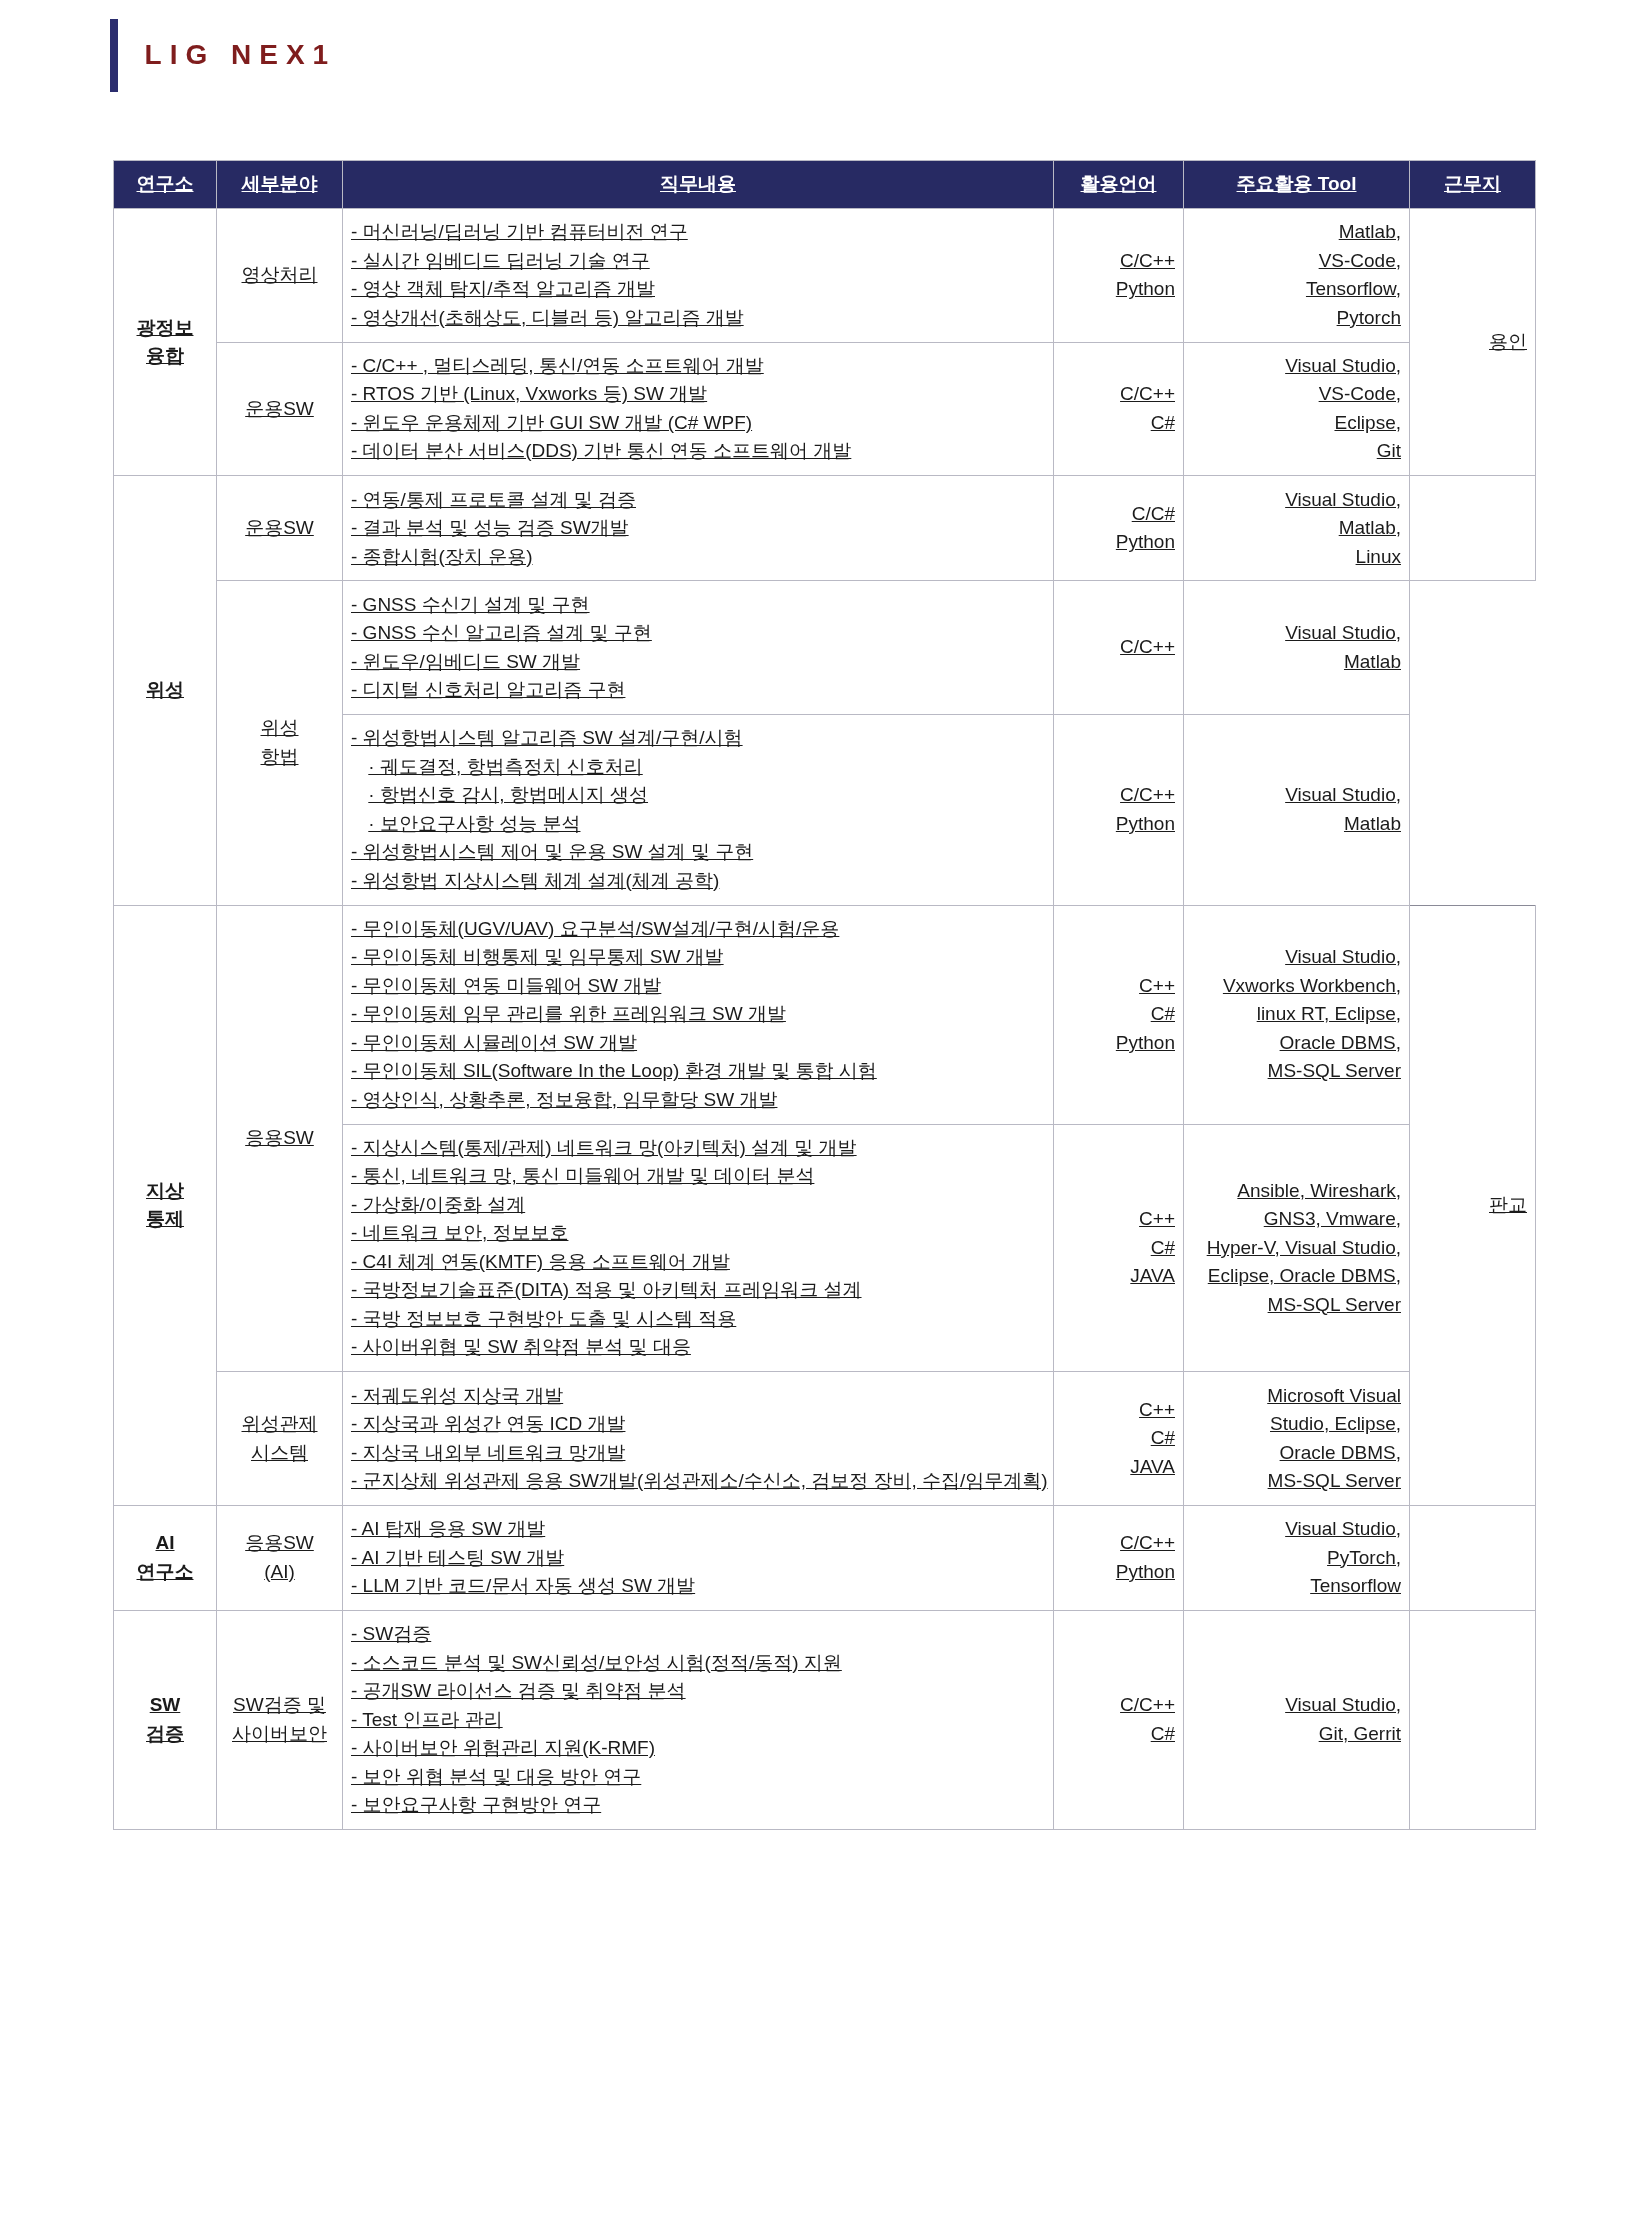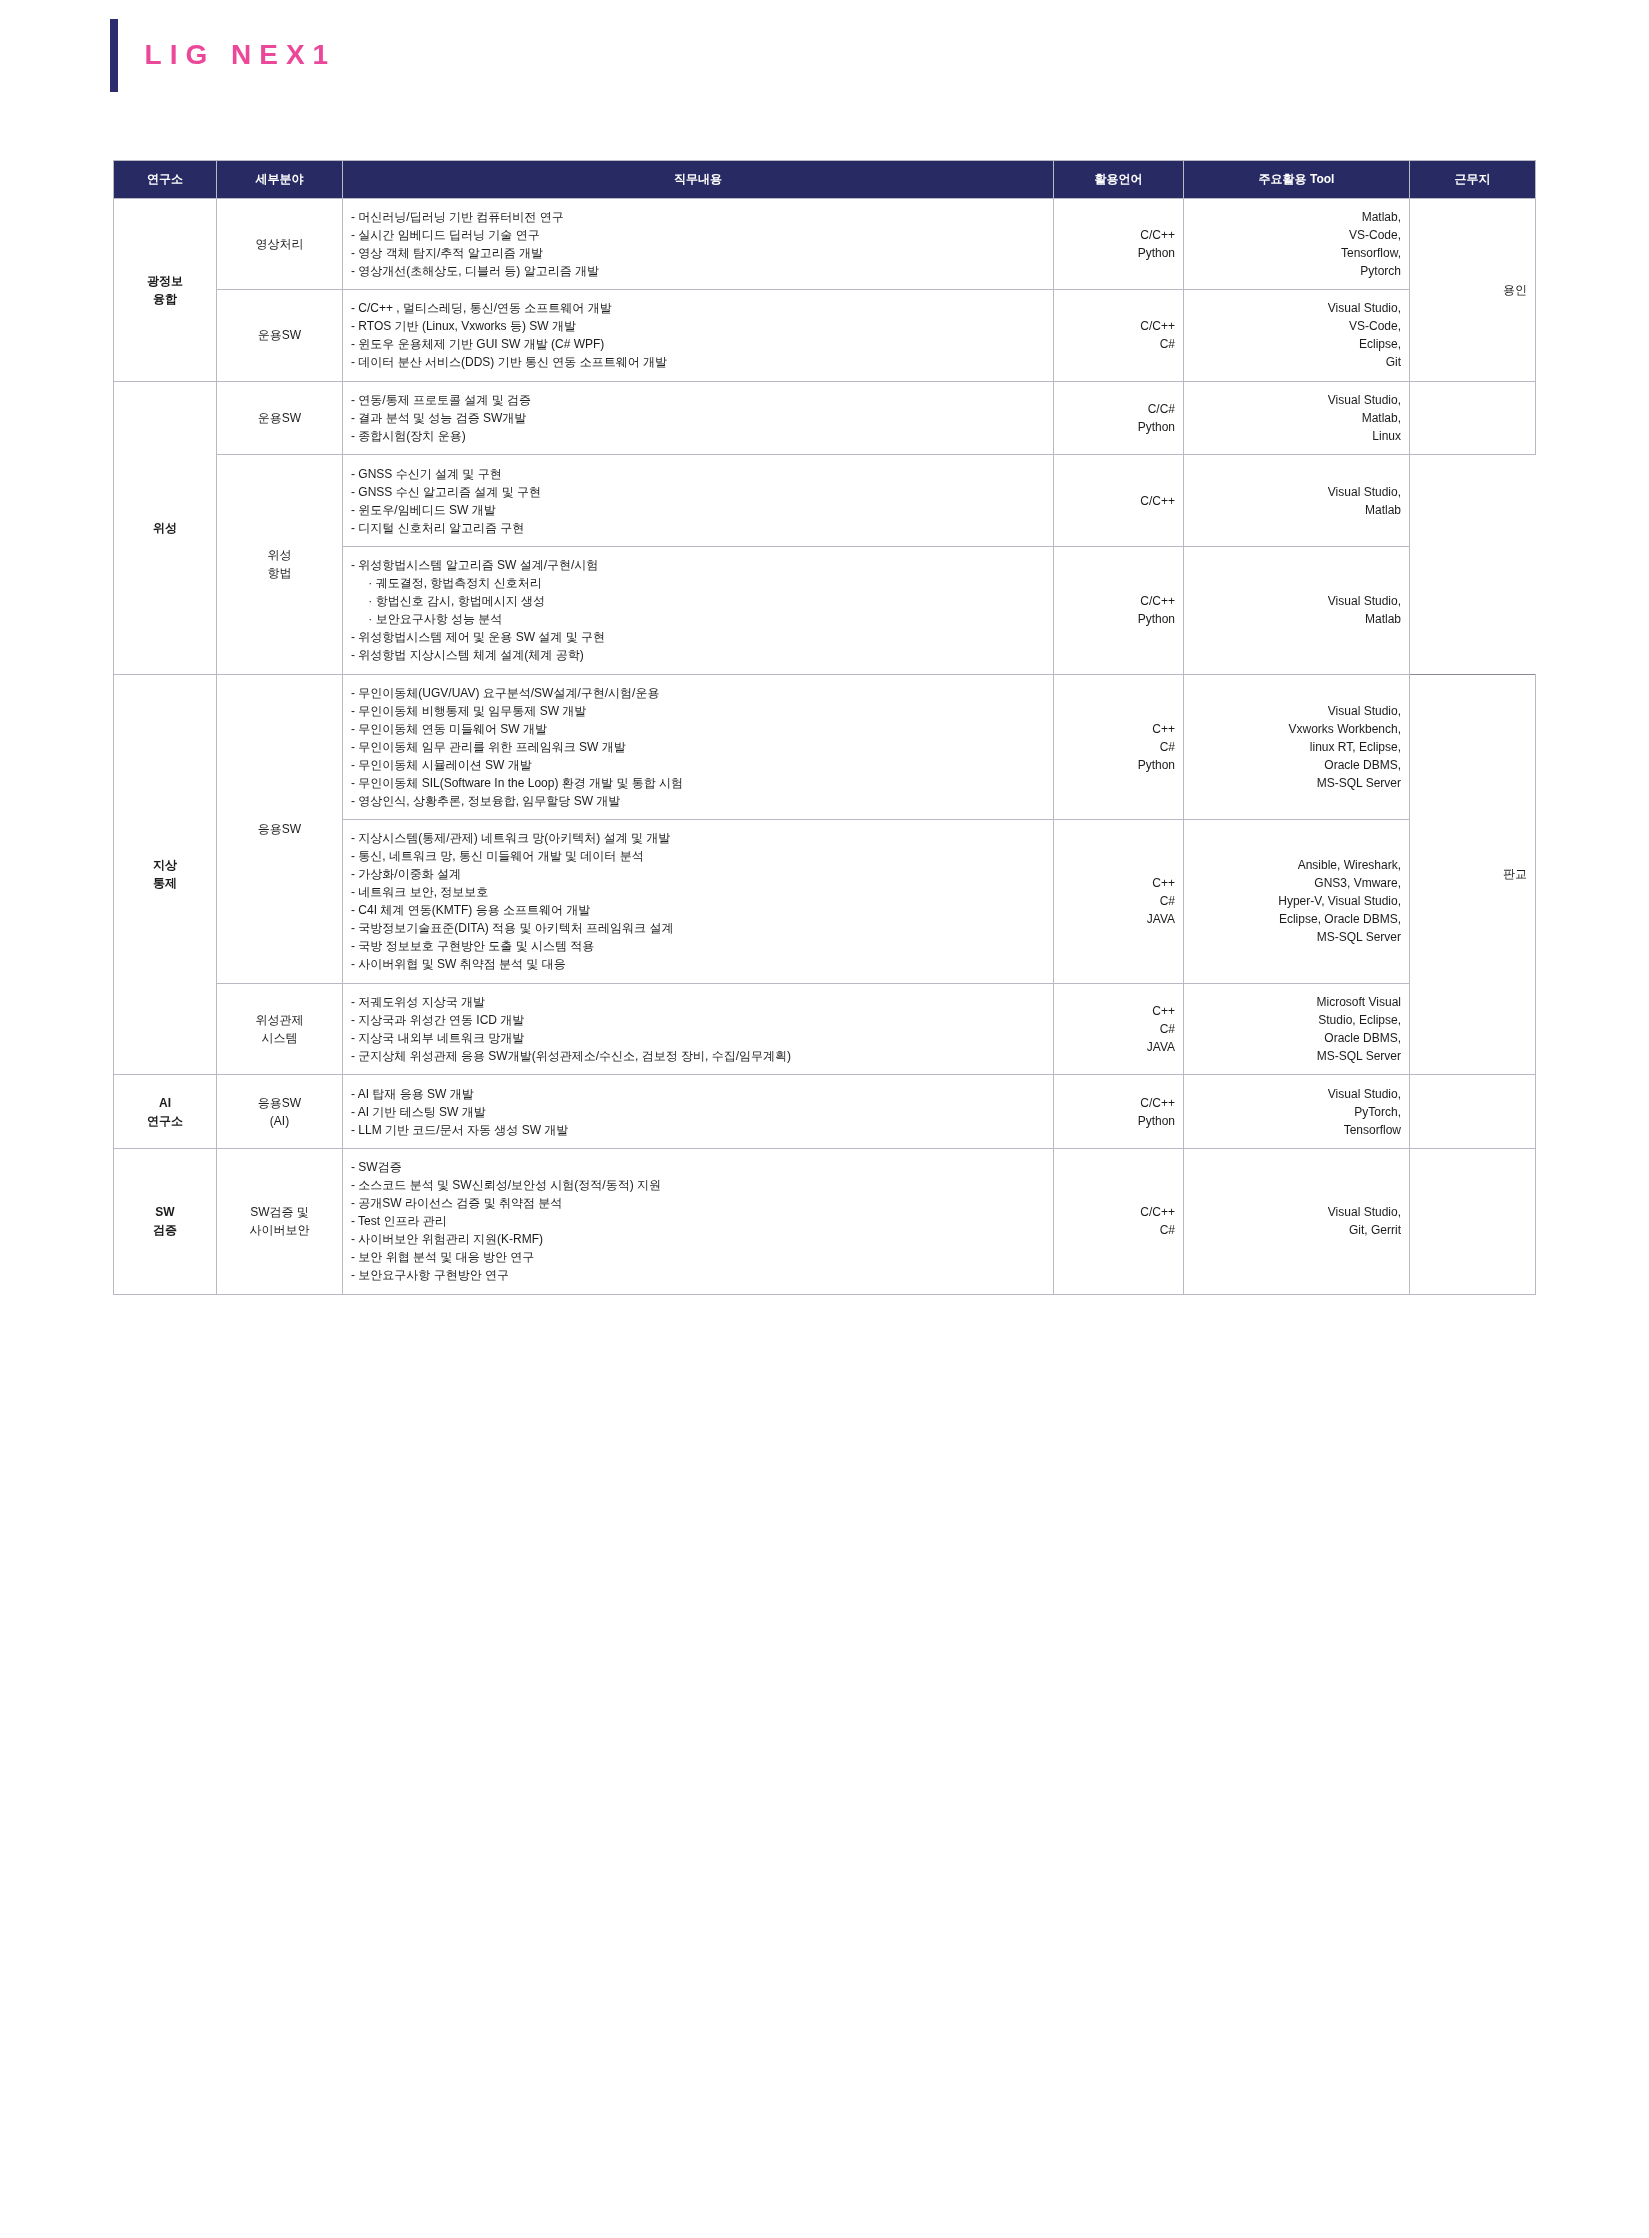--- a/index.html
+++ b/index.html
@@ -32,43 +32,44 @@
   .logo-bar {
     width: 8px;
     height: 73px;
     background: #2b2d6e;
     margin-right: 26.6px;
   }
   .logo-text {
     font-size: 28px;
     font-weight: bold;
     letter-spacing: 8px;
-    color: #ec4899;
+    color: #7f1d1d;
     font-family: "Liberation Sans", sans-serif;
   }
 
   
   .table-wrap {
     position: absolute;
     left: 113px;
     top: 160px;
     width: 1423px;
   }
   table.jobs {
     border-collapse: collapse;
     width: 1423px;
     table-layout: fixed;
   }
   table.jobs th,
   table.jobs td {
     border: 0.7px solid #b9b9c4;
     vertical-align: middle;
     padding: 9.3px 8px;
-    font-size: 12px;
+    font-size: 19px;
     line-height: 1.5;
+    text-decoration: underline;
   }
   thead th {
     background: #272a63;
     color: #ffffff;
     font-weight: bold;
     text-align: center;
     font-size: 18.6px;
     padding: 12px 5.3px;
     border: 0.7px solid #272a63;
   }

